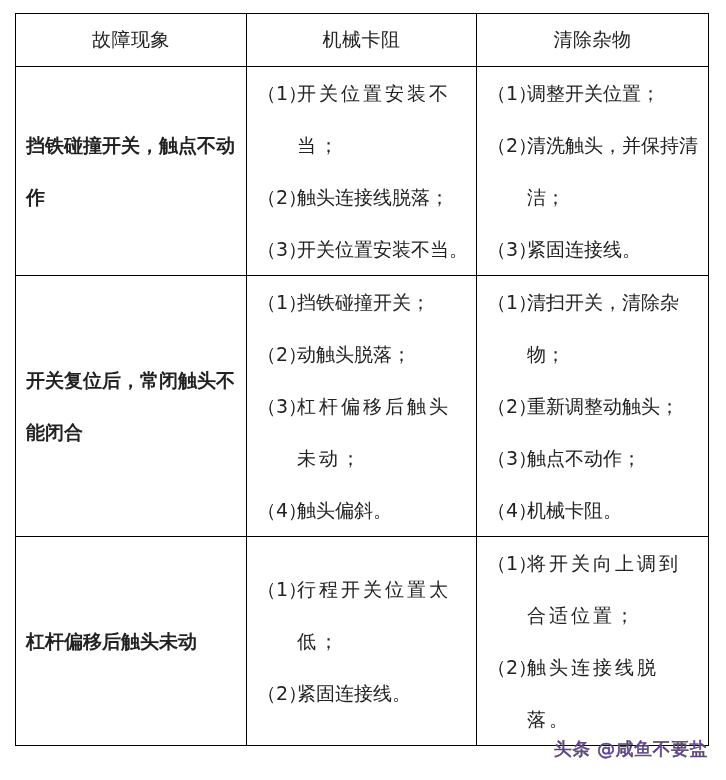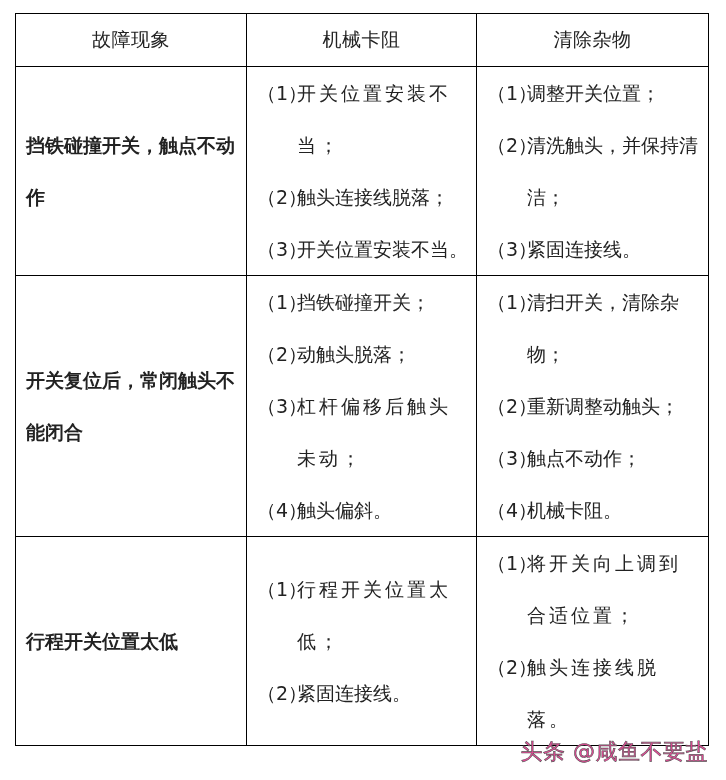--- a/index.html
+++ b/index.html
@@ -10,21 +10,21 @@
   table.fault td, table.fault th { border: 1.5px solid #000; padding: 0; vertical-align: middle;
                                    font-weight: normal; font-size: 19px; }
   col.c1 { width: 231px; } col.c2 { width: 230px; } col.c3 { width: 232px; }
   tr.head th { height: 52px; text-align: center; letter-spacing: 0.5px; }
   tr.r1 td { height: 208px; } tr.r2 td { height: 259px; } tr.r3 td { height: 208px; }
   .sym { padding: 0 6px 0 10px; line-height: 52px; font-weight: bold; }
   .item { display: flex; padding-left: 10px; padding-right: 6px; }
   .num { width: 40px; flex: none; line-height: 52px; }
   .txt { flex: 1; line-height: 52px; }
   .txt.spaced { letter-spacing: 3px; }
-  .watermark { position: absolute; right: 18px; top: 737px; font-size: 22px; color: #ec4899;
+  .watermark { position: absolute; right: 18px; top: 737px; font-size: 18px; color: #6d28d9;
                -webkit-text-stroke: 0.6px #555; letter-spacing: 0.5px; }
 </style>
 </head>
 <body>
 
 <table class="fault">
   <colgroup>
       <col class="c1">
       <col class="c2">
       <col class="c3">
@@ -107,21 +107,21 @@
           </div>
       <div class="item">
             <span class="num">（4）</span>
             <span class="txt">机械卡阻。</span>
           </div>
     </td>
   </tr>
 
   <tr class="r3">
     <td>
-          <div class="sym">行程开关位置太低</div>
+          <div class="sym">杠杆偏移后触头未动</div>
         </td>
     <td>
       <div class="item">
             <span class="num">（1）</span>
             <span class="txt spaced">行程开关位置太低；</span>
           </div>
       <div class="item">
             <span class="num">（2）</span>
             <span class="txt">紧固连接线。</span>
           </div>

